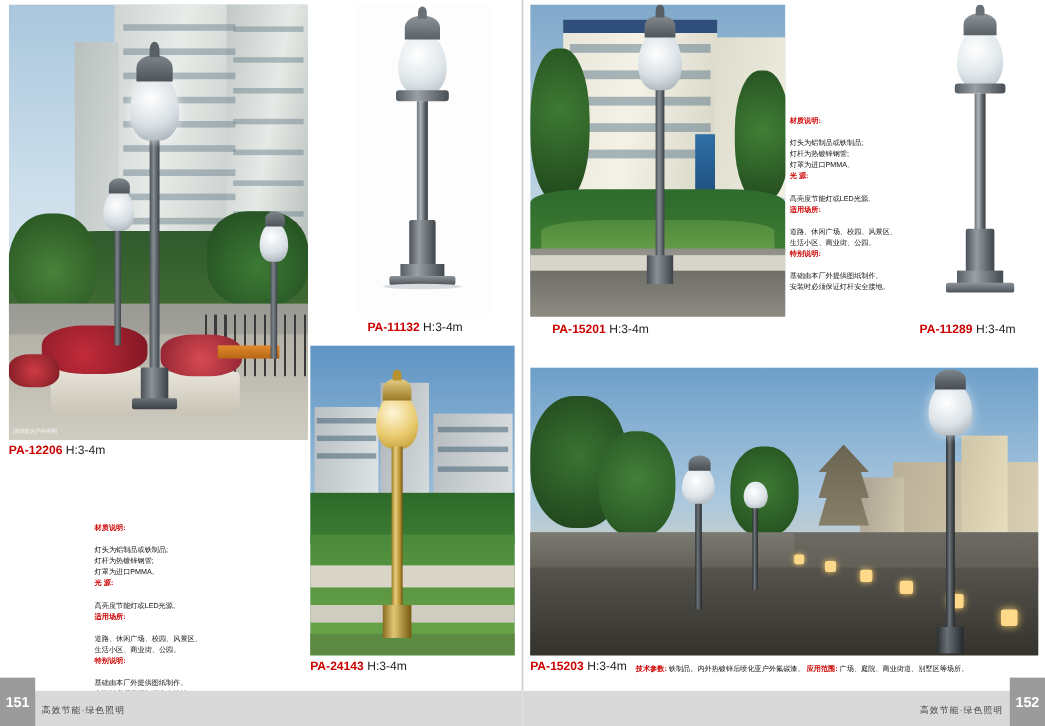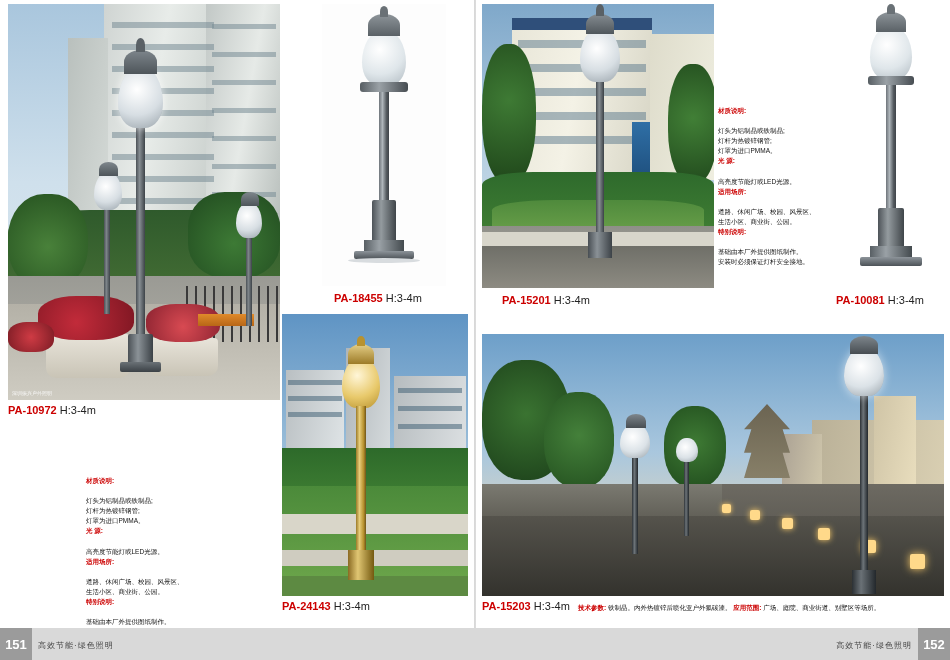--- a/index.html
+++ b/index.html
@@ -27,21 +27,21 @@
   .spec{position:absolute;font-size:6.5px;line-height:1.55;color:#111;white-space:pre-line;}
   .spec .hd{color:#cc0000;font-weight:bold;}
   
   .footer-left,.footer-right{
     position:absolute;bottom:0;height:32px;width:475px;
     background:#d9d9d9;
   }
   .footer-left{left:0;}
   .footer-right{left:475px;}
   .pagenum{
-    position:absolute;bottom:0;width:32px;height:32px;background:#9b9b9b;color:#fff;
+    position:absolute;bottom:0;width:32px;height:44px;background:#9b9b9b;color:#fff;
     font-size:13px;font-weight:bold;display:flex;align-items:center;justify-content:center;
   }
   .pagenum.l{left:0;}
   .pagenum.r{right:0;}
   .foot-txt{
     position:absolute;bottom:9px;font-size:8px;color:#444;letter-spacing:1px;
   }
   .foot-txt.l{left:38px;}
   .foot-txt.r{right:38px;}
   .tech{
@@ -129,38 +129,38 @@
     <div class="lamp-post" style="left:96px;top:200px;width:6px;height:110px;background:linear-gradient(90deg,#4b5156,#7e858a 40%,#3d4348);"></div>
     <div class="lamp-head" style="left:86px;top:168px;width:28px;height:38px;background:radial-gradient(circle at 42% 38%,#ffffff,#d7dee3 55%,#9aa4ab);border-radius:48% 48% 40% 40%/60% 60% 40% 40%;"></div>
     <div style="position:absolute;left:91px;top:158px;width:19px;height:14px;background:linear-gradient(#7e868c,#4e555a);border-radius:50% 50% 0 0;"></div>
     <div class="lamp-post" style="left:238px;top:228px;width:6px;height:94px;background:linear-gradient(90deg,#4b5156,#7e858a 40%,#3d4348);"></div>
     <div class="lamp-head" style="left:228px;top:198px;width:26px;height:36px;background:radial-gradient(circle at 42% 38%,#ffffff,#d7dee3 55%,#9aa4ab);border-radius:48% 48% 40% 40%/60% 60% 40% 40%;"></div>
     <div style="position:absolute;left:233px;top:188px;width:18px;height:14px;background:linear-gradient(#7e868c,#4e555a);border-radius:50% 50% 0 0;"></div>
 
     <div style="position:absolute;left:4px;bottom:4px;font-size:5px;color:rgba(255,255,255,.85);">深圳振兴户外照明</div>
   </div>
   <div class="cap" style="left:8px;top:404px;">
-    <span>PA-10972</span>
+    <span>PA-12206</span>
     <span class="h">H:3-4m</span>
   </div>
 
   <div class="photo studio" style="left:322px;top:4px;width:124px;height:282px;">
     <div style="position:absolute;left:0;top:0;width:124px;height:282px;background:#fdfdfd;"></div>
     <div class="lantern-glass" style="position:absolute;left:40px;top:26px;width:44px;height:56px;border-radius:46% 46% 38% 38%/58% 58% 42% 42%;"></div>
     <div style="position:absolute;left:46px;top:10px;width:32px;height:22px;background:linear-gradient(#8e959a,#5a6166);border-radius:50% 50% 0 0;"></div>
     <div style="position:absolute;left:58px;top:2px;width:8px;height:11px;background:#6a7176;border-radius:50% 50% 0 0;"></div>
     <div style="position:absolute;left:38px;top:78px;width:48px;height:10px;background:linear-gradient(90deg,#575e63,#9aa1a6 40%,#474d52);border-radius:3px;"></div>
     <div class="pole-grad" style="position:absolute;left:57px;top:88px;width:10px;height:112px;"></div>
     <div style="position:absolute;left:50px;top:196px;width:24px;height:42px;background:linear-gradient(90deg,#4d5358,#949b9f 38%,#3f4549);border-radius:2px;"></div>
     <div style="position:absolute;left:42px;top:236px;width:40px;height:12px;background:linear-gradient(90deg,#585f64,#9aa1a6 38%,#434a4e);"></div>
     <div style="position:absolute;left:32px;top:247px;width:60px;height:8px;background:linear-gradient(#8d949a,#4d5358);border-radius:2px;"></div>
     <div style="position:absolute;left:26px;top:254px;width:72px;height:5px;background:#d8dcdf;border-radius:50%;"></div>
   </div>
   <div class="cap" style="left:334px;top:292px;">
-    <span>PA-18455</span>
+    <span>PA-11132</span>
     <span class="h">H:3-4m</span>
   </div>
 
   <div class="photo" style="left:482px;top:4px;width:232px;height:284px;">
     <div class="sky" style="background:linear-gradient(#7fa8ca,#b8d0e2 55%,#d6e3ec);"></div>
     <div style="position:absolute;left:30px;top:20px;width:140px;height:150px;background:linear-gradient(100deg,#e8e6d8,#f4f2e6 45%,#d6d4c4);"></div>
     <div style="position:absolute;left:30px;top:14px;width:140px;height:12px;background:#2f4f7a;"></div>
     <div style="position:absolute;left:36px;top:36px;width:128px;height:8px;background:rgba(90,120,140,.5);"></div>
     <div style="position:absolute;left:36px;top:60px;width:128px;height:8px;background:rgba(90,120,140,.5);"></div>
     <div style="position:absolute;left:36px;top:84px;width:128px;height:8px;background:rgba(90,120,140,.5);"></div>
@@ -209,21 +209,21 @@
     <div class="lantern-glass" style="position:absolute;left:30px;top:22px;width:42px;height:54px;border-radius:46% 46% 38% 38%/58% 58% 42% 42%;"></div>
     <div style="position:absolute;left:36px;top:8px;width:30px;height:20px;background:linear-gradient(#8e959a,#5a6166);border-radius:50% 50% 0 0;"></div>
     <div style="position:absolute;left:47px;top:0;width:8px;height:10px;background:#6a7176;border-radius:50% 50% 0 0;"></div>
     <div style="position:absolute;left:28px;top:72px;width:46px;height:9px;background:linear-gradient(90deg,#575e63,#9aa1a6 40%,#474d52);border-radius:3px;"></div>
     <div class="pole-grad" style="position:absolute;left:46px;top:81px;width:10px;height:128px;"></div>
     <div style="position:absolute;left:38px;top:204px;width:26px;height:40px;background:linear-gradient(90deg,#4d5358,#949b9f 38%,#3f4549);border-radius:2px;"></div>
     <div style="position:absolute;left:30px;top:242px;width:42px;height:12px;background:linear-gradient(90deg,#585f64,#9aa1a6 38%,#434a4e);"></div>
     <div style="position:absolute;left:20px;top:253px;width:62px;height:9px;background:linear-gradient(#8d949a,#4d5358);border-radius:2px;"></div>
   </div>
   <div class="cap" style="left:836px;top:294px;">
-    <span>PA-10081</span>
+    <span>PA-11289</span>
     <span class="h">H:3-4m</span>
   </div>
 
   <div class="spec" style="left:86px;top:466px;width:124px;">
     <span class="hd">材质说明:</span><br>
     <span>灯头为铝制品或铁制品;
 灯杆为热镀锌钢管;
 灯罩为进口PMMA。</span>
     <span class="hd">光      源:</span><br>
     <span>高亮度节能灯或LED光源。</span>

